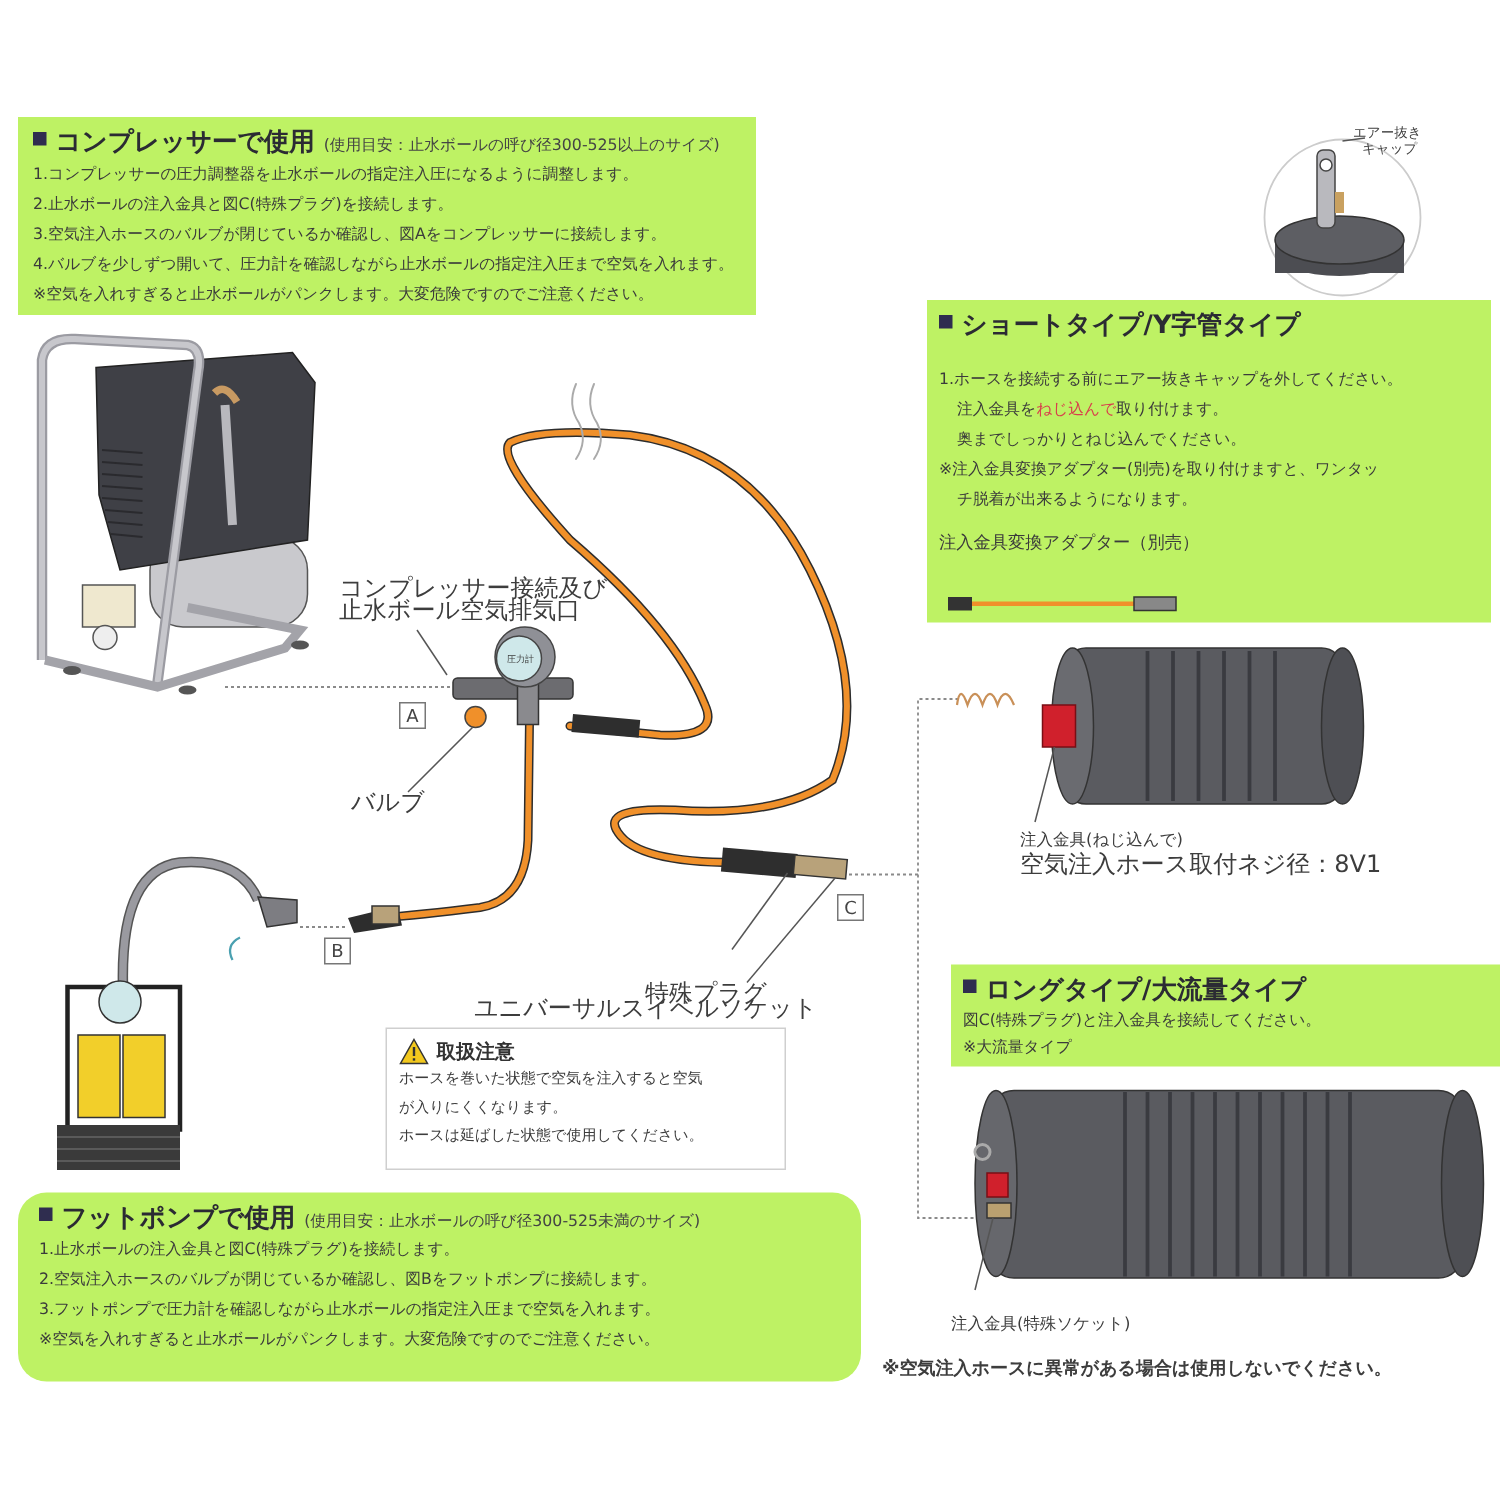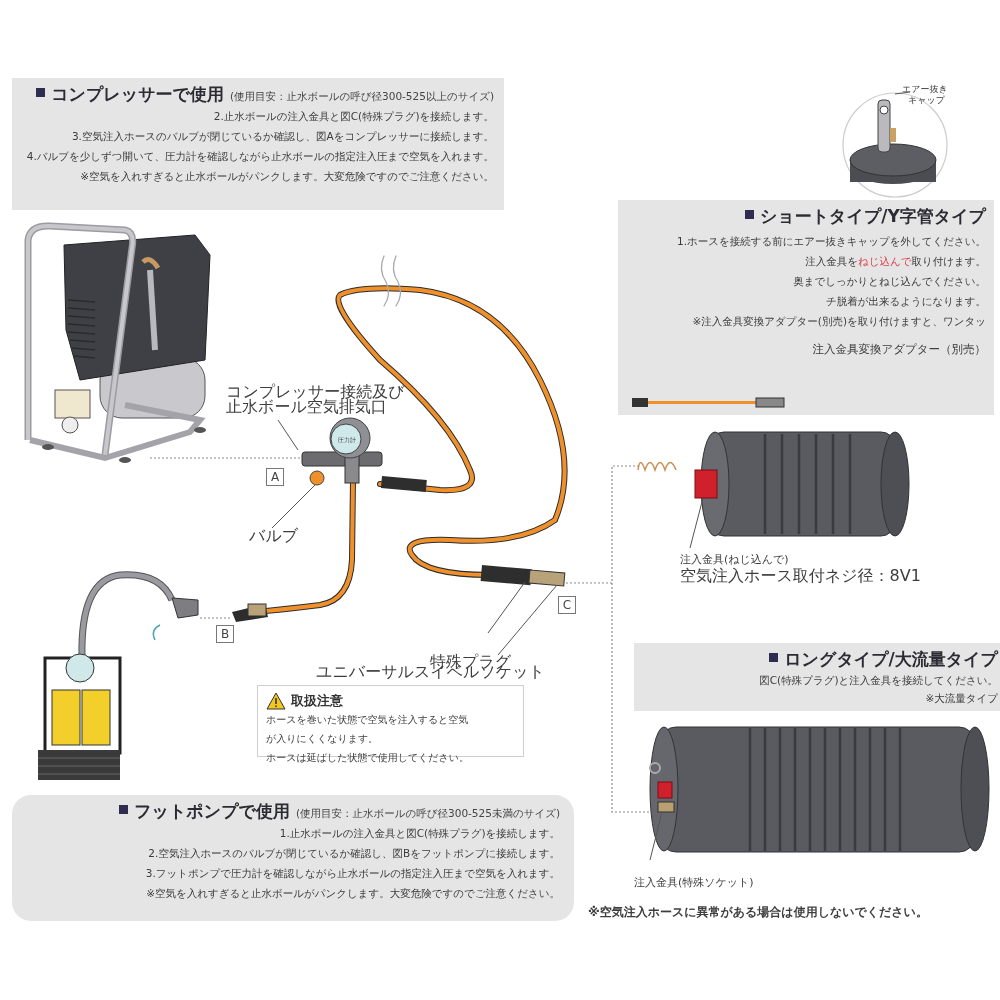--- a/index.html
+++ b/index.html
@@ -1,53 +1,54 @@
 <!DOCTYPE html>
 <html><head>
 <meta charset="utf-8">
 <style>
   html, body { margin: 0; padding: 0; background: #ffffff; }
   body { width: 1000px; height: 1000px; position: relative; overflow: hidden;
          font-family: "DejaVu Sans", "Liberation Sans", sans-serif; color: #3a3a3a; }
-  .panel { position: absolute; background: #e5e5e5; box-sizing: border-box; text-align: right; }
+  .panel { position: absolute; background: #bef264; box-sizing: border-box; }
   .panel .head { font-size: 17px; color: #2b2b33; font-weight: bold; white-space: nowrap; }
   .panel .head .sq { display: inline-block; width: 9px; height: 9px; background: #2f2d4f; margin-right: 6px; vertical-align: 3px; }
   .panel .head .sub { font-size: 10.5px; font-weight: normal; color: #444; margin-left: 6px; }
   .panel .line { font-size: 10.5px; line-height: 20px; white-space: nowrap; color: #3b3b3b; }
   .red { color: #d8404c; }
   .small-label { position: absolute; font-size: 16px; color: #3d3d3d; white-space: nowrap; line-height: 15px; }
   .letter-box { position: absolute; width: 16px; height: 16px; border: 1.5px solid #777; background: #fff;
                 font-size: 12px; line-height: 16px; text-align: center; color: #444; }
   svg { position: absolute; left: 0; top: 0; }
-  .caution { position: absolute; left: 257px; top: 685px; width: 267px; height: 72px; border: 1px solid #cfcfcf; background: #fff; box-sizing: border-box; padding: 6px 8px; }
+  .caution { position: absolute; left: 257px; top: 685px; width: 267px; height: 95px; border: 1px solid #cfcfcf; background: #fff; box-sizing: border-box; padding: 6px 8px; }
   .caution .title { font-size: 13px; color: #333; font-weight: bold; display: flex; align-items: center; }
   .caution .line { font-size: 10px; line-height: 19px; color: #3d3d3d; white-space: nowrap; }
 </style>
 </head>
 <body>
 
 <div class="panel" style="left:12px; top:78px; width:492px; height:132px; padding:5px 10px;">
   <div class="head">
     <span class="sq"></span><span>コンプレッサーで使用</span><span class="sub">(使用目安：止水ボールの呼び径300-525以上のサイズ)</span>
   </div>
+  <div class="line">1.コンプレッサーの圧力調整器を止水ボールの指定注入圧になるように調整します。</div>
   <div class="line">2.止水ボールの注入金具と図C(特殊プラグ)を接続します。</div>
   <div class="line">3.空気注入ホースのバルブが閉じているか確認し、図Aをコンプレッサーに接続します。</div>
   <div class="line">4.バルブを少しずつ開いて、圧力計を確認しながら止水ボールの指定注入圧まで空気を入れます。</div>
   <div class="line red">※空気を入れすぎると止水ボールがパンクします。大変危険ですのでご注意ください。</div>
 </div>
 
 <div class="panel" style="left:618px; top:200px; width:376px; height:215px; padding:5px 8px;">
   <div class="head">
     <span class="sq"></span><span>ショートタイプ/Y字管タイプ</span>
   </div>
-  <div class="line" style="margin-top:3px">1.ホースを接続する前にエアー抜きキャップを外してください。</div>
+  <div class="line" style="margin-top:15px">1.ホースを接続する前にエアー抜きキャップを外してください。</div>
   <div class="line" style="padding-left:12px"><span>注入金具を</span><span class="red">ねじ込んで</span><span>取り付けます。</span></div>
   <div class="line" style="padding-left:12px">奥までしっかりとねじ込んでください。</div>
+  <div class="line">※注入金具変換アダプター(別売)を取り付けますと、ワンタッ</div>
   <div class="line" style="padding-left:12px">チ脱着が出来るようになります。</div>
-  <div class="line">※注入金具変換アダプター(別売)を取り付けますと、ワンタッ</div>
   <div class="line" style="font-size:11.5px; margin-top:8px;">注入金具変換アダプター（別売）</div>
 </div>
 
 <div class="panel" style="left:618px; top:643px; width:372px; height:68px; padding:5px 8px;margin-left:16px;">
   <div class="head">
     <span class="sq"></span><span>ロングタイプ/大流量タイプ</span>
   </div>
   <div class="line" style="line-height:18px">図C(特殊プラグ)と注入金具を接続してください。</div>
   <div class="line" style="line-height:18px">※大流量タイプ</div>
 </div>
@@ -209,21 +210,21 @@
 
 <div class="letter-box" style="left:266px; top:468px;">A</div>
 <div class="letter-box" style="left:216px; top:625px;">B</div>
 <div class="letter-box" style="left:558px; top:596px;">C</div>
 
 <div class="small-label" style="left:226px; top:384px;">
   <div>コンプレッサー接続及び</div>
   <div>止水ボール空気排気口</div>
 </div>
 <div class="small-label" style="left:338px; top:432px; font-size:6px;">圧力計</div>
-<div class="small-label" style="left:249px; top:528px;font-family:Liberation Serif, serif;">バルブ</div>
+<div class="small-label" style="left:234px; top:528px;font-family:Liberation Serif, serif;">バルブ</div>
 <div class="small-label" style="left:316px; top:628px;margin-top:36px;">ユニバーサルスイベルソケット</div>
 <div class="small-label" style="left:430px; top:654px;">特殊プラグ</div>
 
 <div class="small-label" style="left:902px; top:84px; font-size:9px; line-height:11px;">
   <div>エアー抜き</div>
   <div style="padding-left:6px">キャップ</div>
 </div>
 
 <div class="small-label" style="left:680px; top:552px; font-size:11px;">注入金具(ねじ込んで)</div>
 <div class="small-label" style="left:680px; top:568px;">空気注入ホース取付ネジ径：8V1</div>

